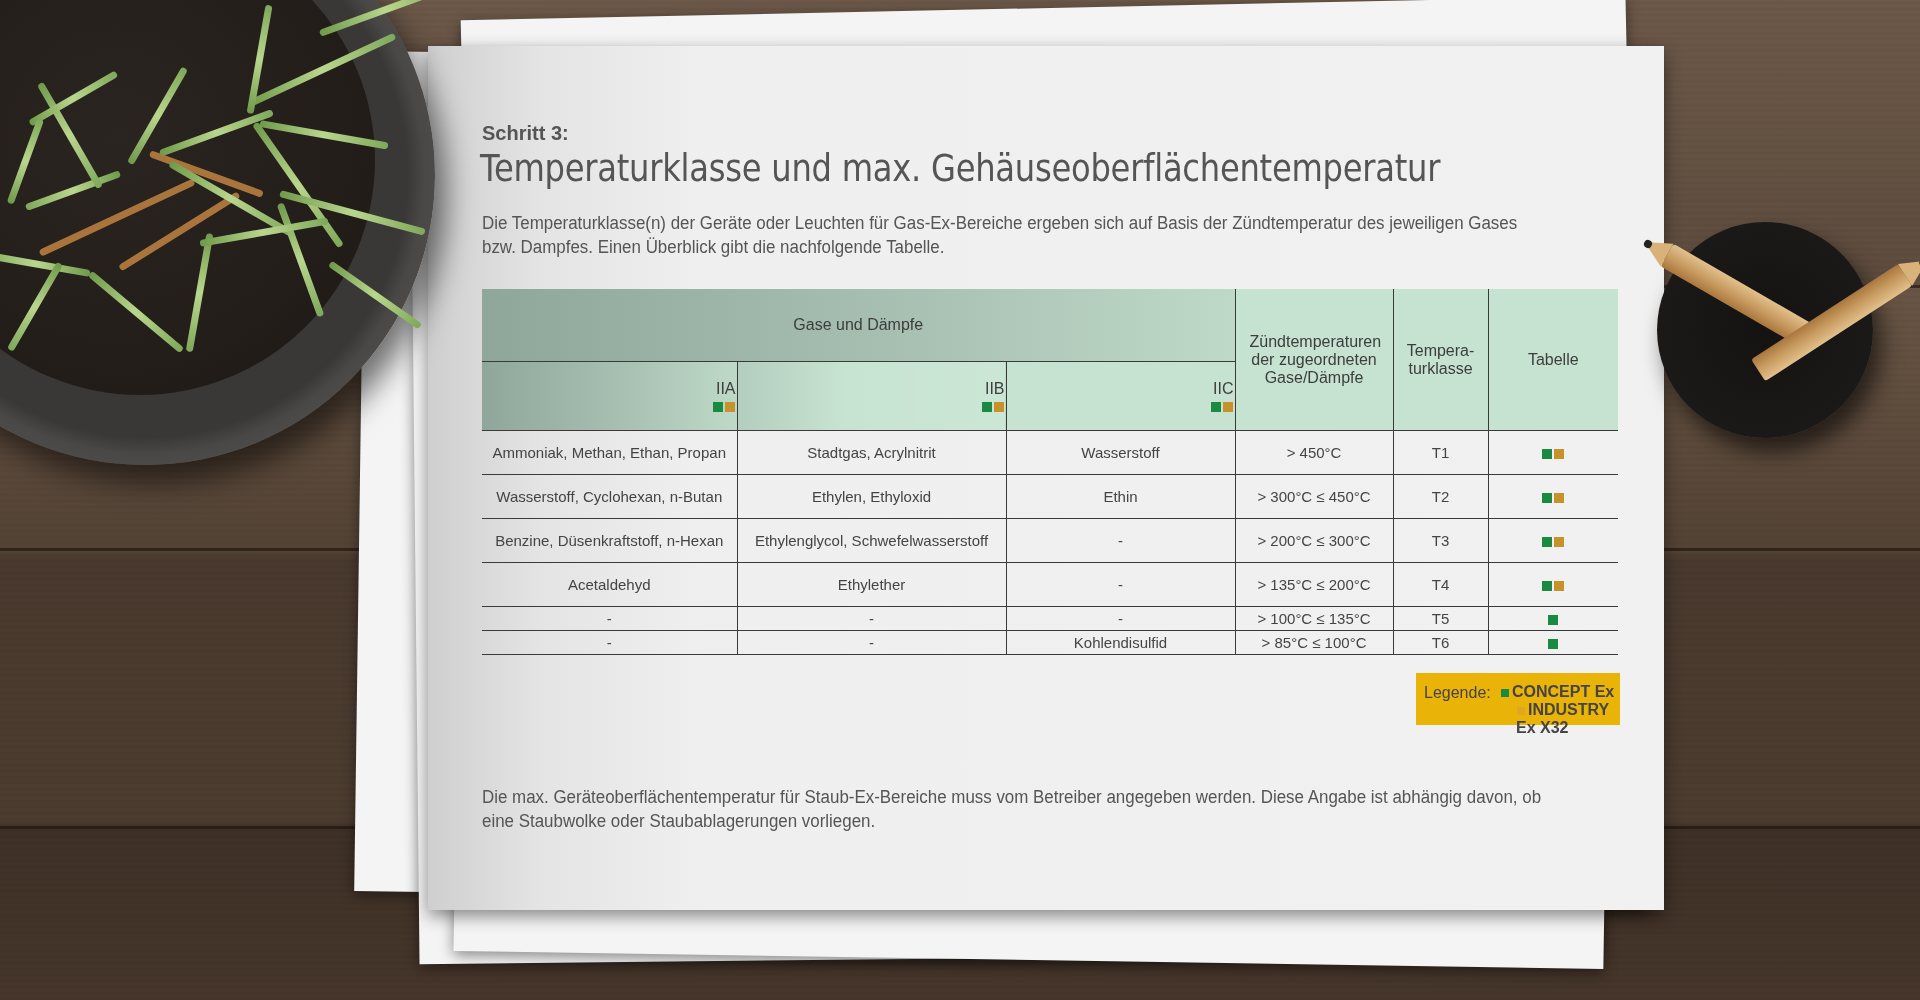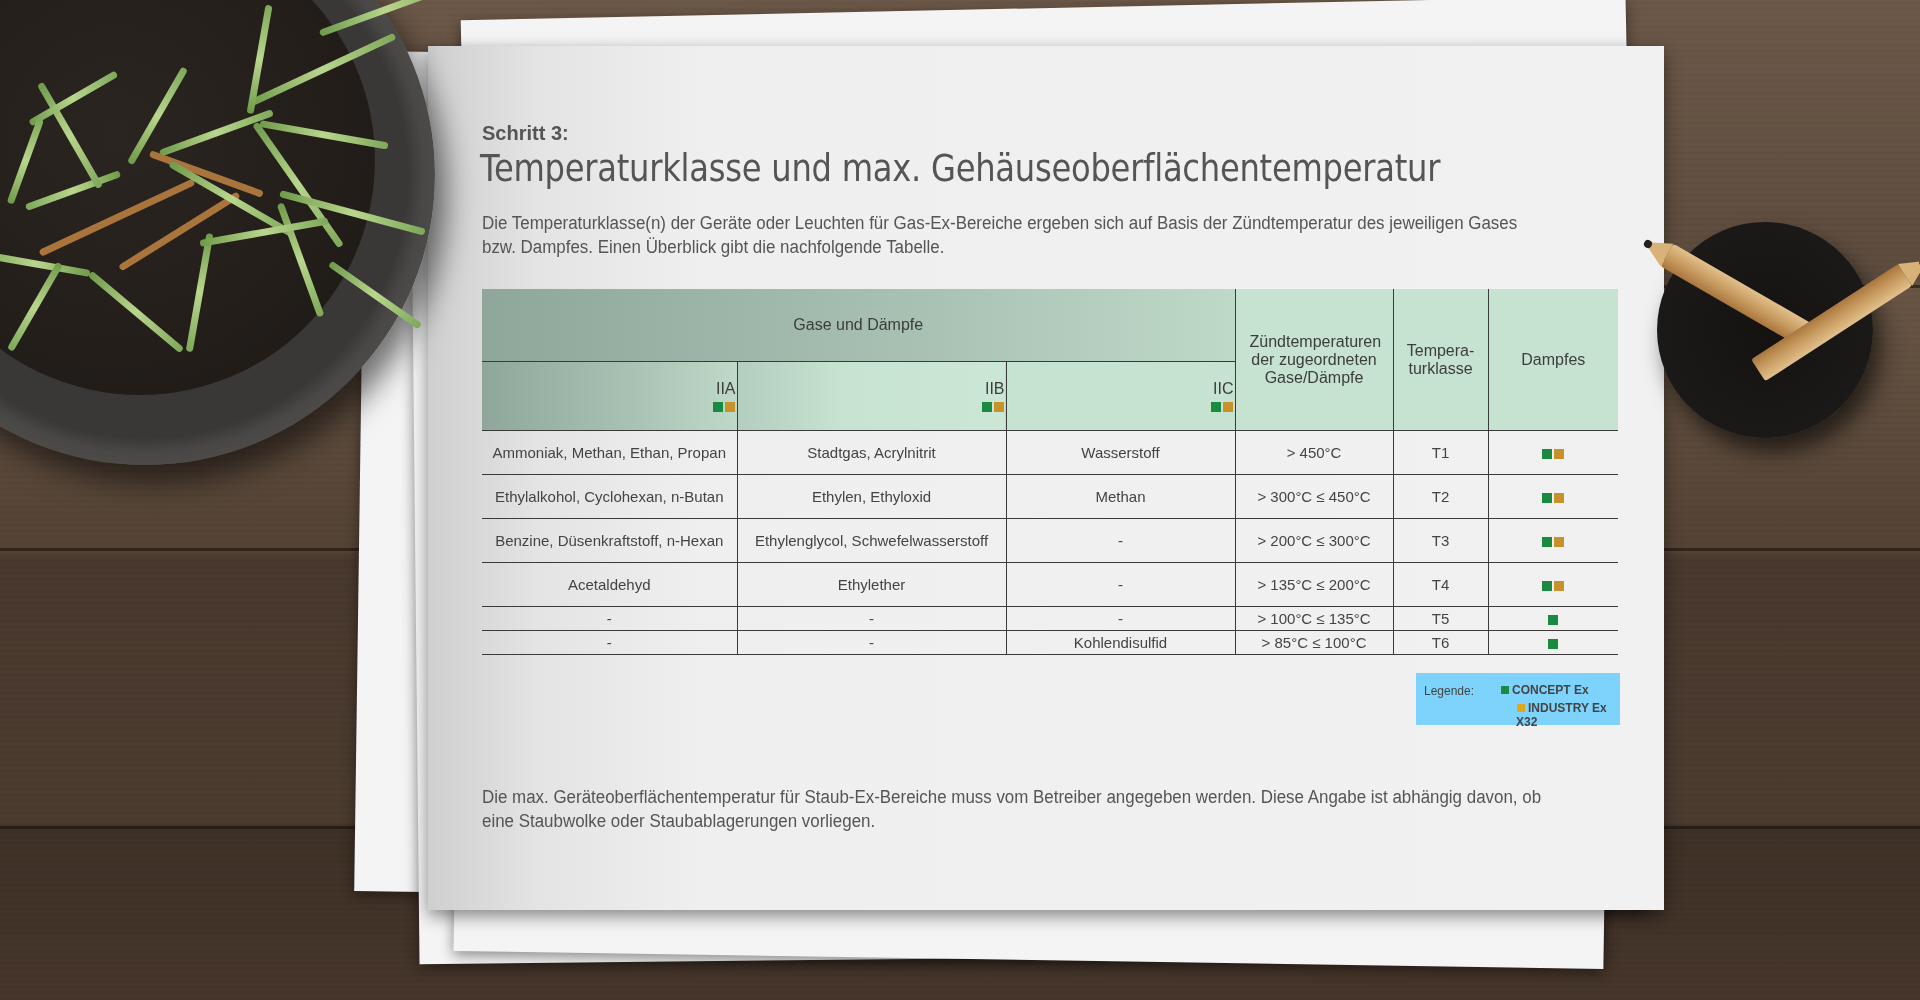--- a/index.html
+++ b/index.html
@@ -44,21 +44,21 @@
   table.exm td:first-child{border-left:none;margin-top:28px;}
   table.exm tr.r-big td{height:43px;}
   table.exm tr.r-small td{height:23px;}
   table.exm th.sub:first-child{border-left:none;}
   .shade-left{background:linear-gradient(90deg,#8fa79b 0%,#a9c2b4 60%,#bfd9c8 100%) !important;}
   .shade-mid{background:linear-gradient(90deg,#b3cdbe 0%,#c7e3d1 40%,#cbe6d4 100%) !important;}
   .sq{display:inline-block;width:10px;height:10px;margin:0 1px;vertical-align:middle;}
   .sq.g{background:#1a8a40;}
   .sq.o{background:#c8922a;}
   .sub .sq-row{margin-top:4px;line-height:10px;}
-  .legend{position:absolute;left:1416px;top:673px;width:204px;height:52px;background:#7dd3fc;font-size:12px;color:#444;}
+  .legend{position:absolute;left:1416px;top:673px;width:204px;height:52px;background:#eab308;font-size:16px;color:#444;}
   .legend .lbl{position:absolute;left:8px;top:11px;}
   .legend .it1{position:absolute;left:84px;top:10px;font-weight:bold;}
   .legend .it2{position:absolute;left:100px;top:28px;font-weight:bold;}
   .legend .sq{width:8px;height:8px;margin-right:3px;vertical-align:0;}
   .legend .sq.o{background:#e0a820;}
 </style>
 </head>
 <body>
 
 <div class="plank-line" style="top:285px;"></div>
@@ -86,21 +86,21 @@
       <col style="width:130px">
   </colgroup>
   <thead>
     <tr>
       <th class="grp shade-left" colspan="3" style="background:linear-gradient(90deg,#8fa79b 0%,#a6bfb1 18%,#c4e1cf 40%,#c9e5d3 100%);">Gase und Dämpfe</th>
       <th class="tall" rowspan="2" style="padding:0 14px;">Zündtemperaturen der zugeordneten Gase/Dämpfe</th>
       <th class="tall" rowspan="2">
         <span>Tempera-</span><br>
         <span>turklasse</span>
       </th>
-      <th class="tall" rowspan="2" style="border-right:none;">Dampfes</th>
+      <th class="tall" rowspan="2" style="border-right:none;">Tabelle</th>
     </tr>
     <tr>
       <th class="sub shade-left">
         <div>IIA</div>
         <div class="sq-row"><span class="sq g"></span><span class="sq o"></span></div>
       </th>
       <th class="sub shade-mid">
         <div>IIB</div>
         <div class="sq-row"><span class="sq g"></span><span class="sq o"></span></div>
       </th>
@@ -113,23 +113,23 @@
   <tbody>
     <tr class="r-big">
       <td>Ammoniak, Methan, Ethan, Propan</td>
       <td>Stadtgas, Acrylnitrit</td>
       <td>Wasserstoff</td>
       <td>&gt; 450°C</td>
       <td>T1</td>
       <td><span class="sq g"></span><span class="sq o"></span></td>
     </tr>
     <tr class="r-big">
-      <td>Ethylalkohol, Cyclohexan, n-Butan</td>
+      <td>Wasserstoff, Cyclohexan, n-Butan</td>
       <td>Ethylen, Ethyloxid</td>
-      <td>Methan</td>
+      <td>Ethin</td>
       <td>&gt; 300°C ≤ 450°C</td>
       <td>T2</td>
       <td><span class="sq g"></span><span class="sq o"></span></td>
     </tr>
     <tr class="r-big">
       <td>Benzine, Düsenkraftstoff, n-Hexan</td>
       <td>Ethylenglycol, Schwefelwasserstoff</td>
       <td>-</td>
       <td>&gt; 200°C ≤ 300°C</td>
       <td>T3</td>

